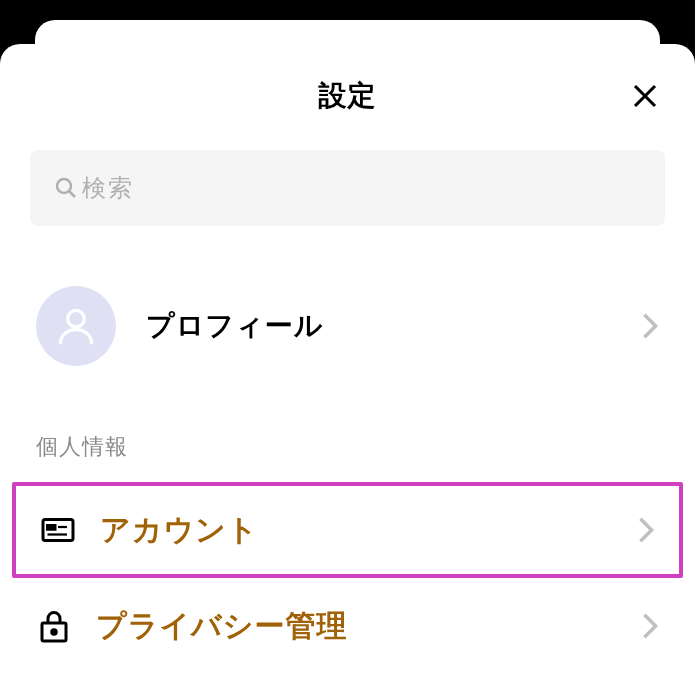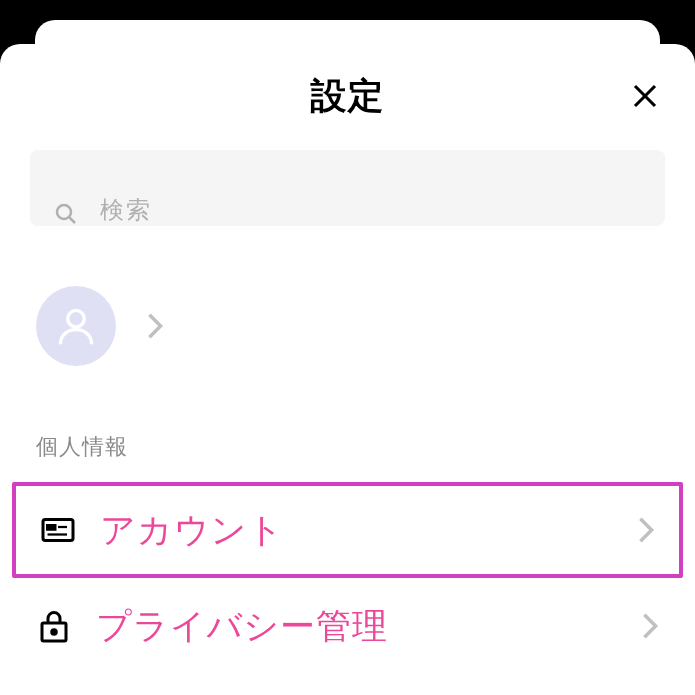--- a/index.html
+++ b/index.html
@@ -35,21 +35,21 @@
     }
     .modal-header {
       position: relative;
       display: flex;
       justify-content: center;
       align-items: center;
       height: 48px;
       margin-bottom: 30px;
     }
     .modal-title {
-      font-size: 36px;
+      font-size: 28px;
       font-weight: 700;
       color: #000;
       letter-spacing: 1px;
     }
     .close-btn {
       position: absolute;
       right: 32px;
       top: 50%;
       transform: translateY(-50%);
       width: 36px;
@@ -62,23 +62,23 @@
     .close-btn svg {
       width: 30px;
       height: 30px;
     }
     .search-bar {
       margin: 0 30px 50px 30px;
       background: #f5f5f5;
       border-radius: 8px;
       height: 76px;
       display: flex;
-      align-items: flex-end;
+      align-items: center;
       padding: 0 24px;
-      gap: 22px;
+      gap: 4px;
     }
     .search-bar svg {
       width: 24px;
       height: 24px;
       flex-shrink: 0;
     }
     .search-placeholder {
       font-size: 24px;
       color: #b0b0b0;
       letter-spacing: 2px;
@@ -141,23 +141,23 @@
     .item-icon {
       width: 36px;
       height: 36px;
       margin-right: 24px;
       display: flex;
       align-items: center;
       justify-content: center;
       flex-shrink: 0;
     }
     .item-label {
-      font-size: 35px;
-      font-weight: 400;
-      color: #ec4899;
+      font-size: 30px;
+      font-weight: 700;
+      color: #a16207;
       flex: 1;
       letter-spacing: 1px;
     }
   </style>
 </head>
 <body>
 
 <div class="backdrop-card"></div>
 
 <div class="modal">
@@ -180,20 +180,21 @@
     <span class="search-placeholder">検索</span>
   </div>
 
   <div class="profile-row">
     <div class="avatar">
       <svg viewBox="0 0 24 24" fill="none" stroke="#fff" stroke-width="1.8">
         <circle cx="12" cy="8" r="4.5"></circle>
         <path d="M3.5 22c0-5 3.8-8 8.5-8s8.5 3 8.5 8"></path>
       </svg>
     </div>
+    <div class="profile-label">プロフィール</div>
     <svg class="chevron" viewBox="0 0 12 20" fill="none" stroke="#c0c0c0" stroke-width="2.5">
       <polyline points="2,2 10,10 2,18"></polyline>
     </svg>
   </div>
 
   <div class="section-header">個人情報</div>
 
   <div class="list-item highlighted">
     <div class="item-icon">
       <svg viewBox="0 0 24 24" fill="none" stroke="#000" stroke-width="2">

